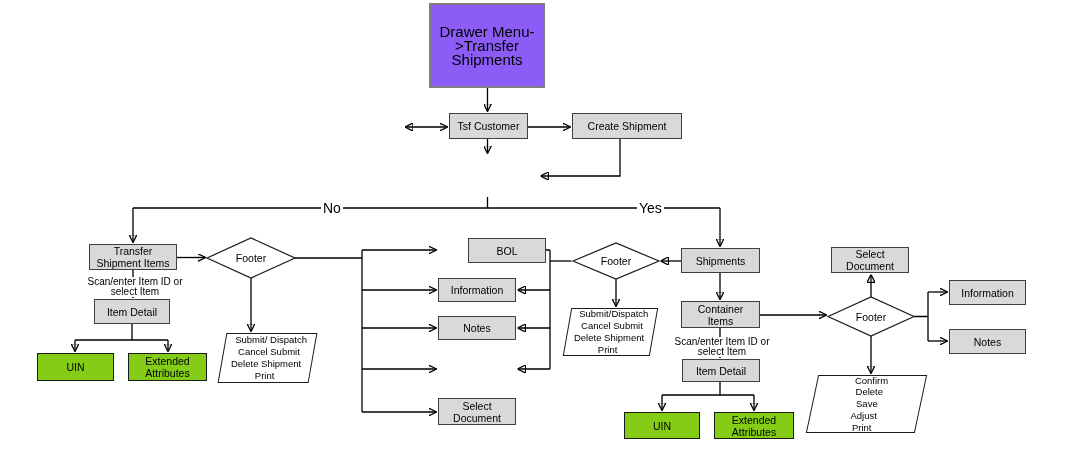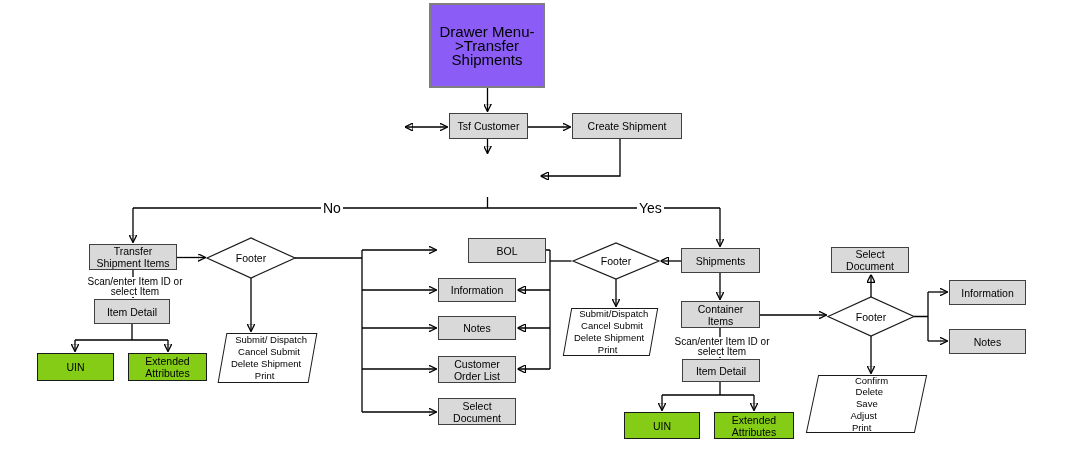--- a/index.html
+++ b/index.html
@@ -119,22 +119,20 @@
   <div class="para" style="left:222px;top:333px;width:91px;height:50px;transform:skewX(-10deg);">
     <div class="unskew">Submit/ Dispatch</div>
     <div class="unskew">Cancel Submit</div>
     <div class="unskew">Delete Shipment</div>
     <div class="unskew">Print</div>
   </div>
 
   <div class="node gray" style="left:438px;top:238px;width:78px;height:25px;margin-left:30px;">BOL</div>
   <div class="node gray" style="left:438px;top:278px;width:78px;height:24px;">Information</div>
   <div class="node gray" style="left:438px;top:316px;width:78px;height:24px;">Notes</div>
-  <div class="node gray" style="left:438px;top:356px;width:78px;height:27px;">Customer
-Order List</div>
   <div class="node gray" style="left:438px;top:398px;width:78px;height:27px;">Select
 Document</div>
 
   <div class="diamond" style="left:573px;top:243px;width:86px;height:36px;">
     <svg viewBox="0 0 100 100" preserveAspectRatio="none">
       <polygon points="0,50 50,0 100,50 50,100"></polygon>
       </svg>
     <div class="dlabel">Footer</div>
   </div>
   <div class="para" style="left:567px;top:308px;width:87px;height:48px;transform:skewX(-10deg);">

